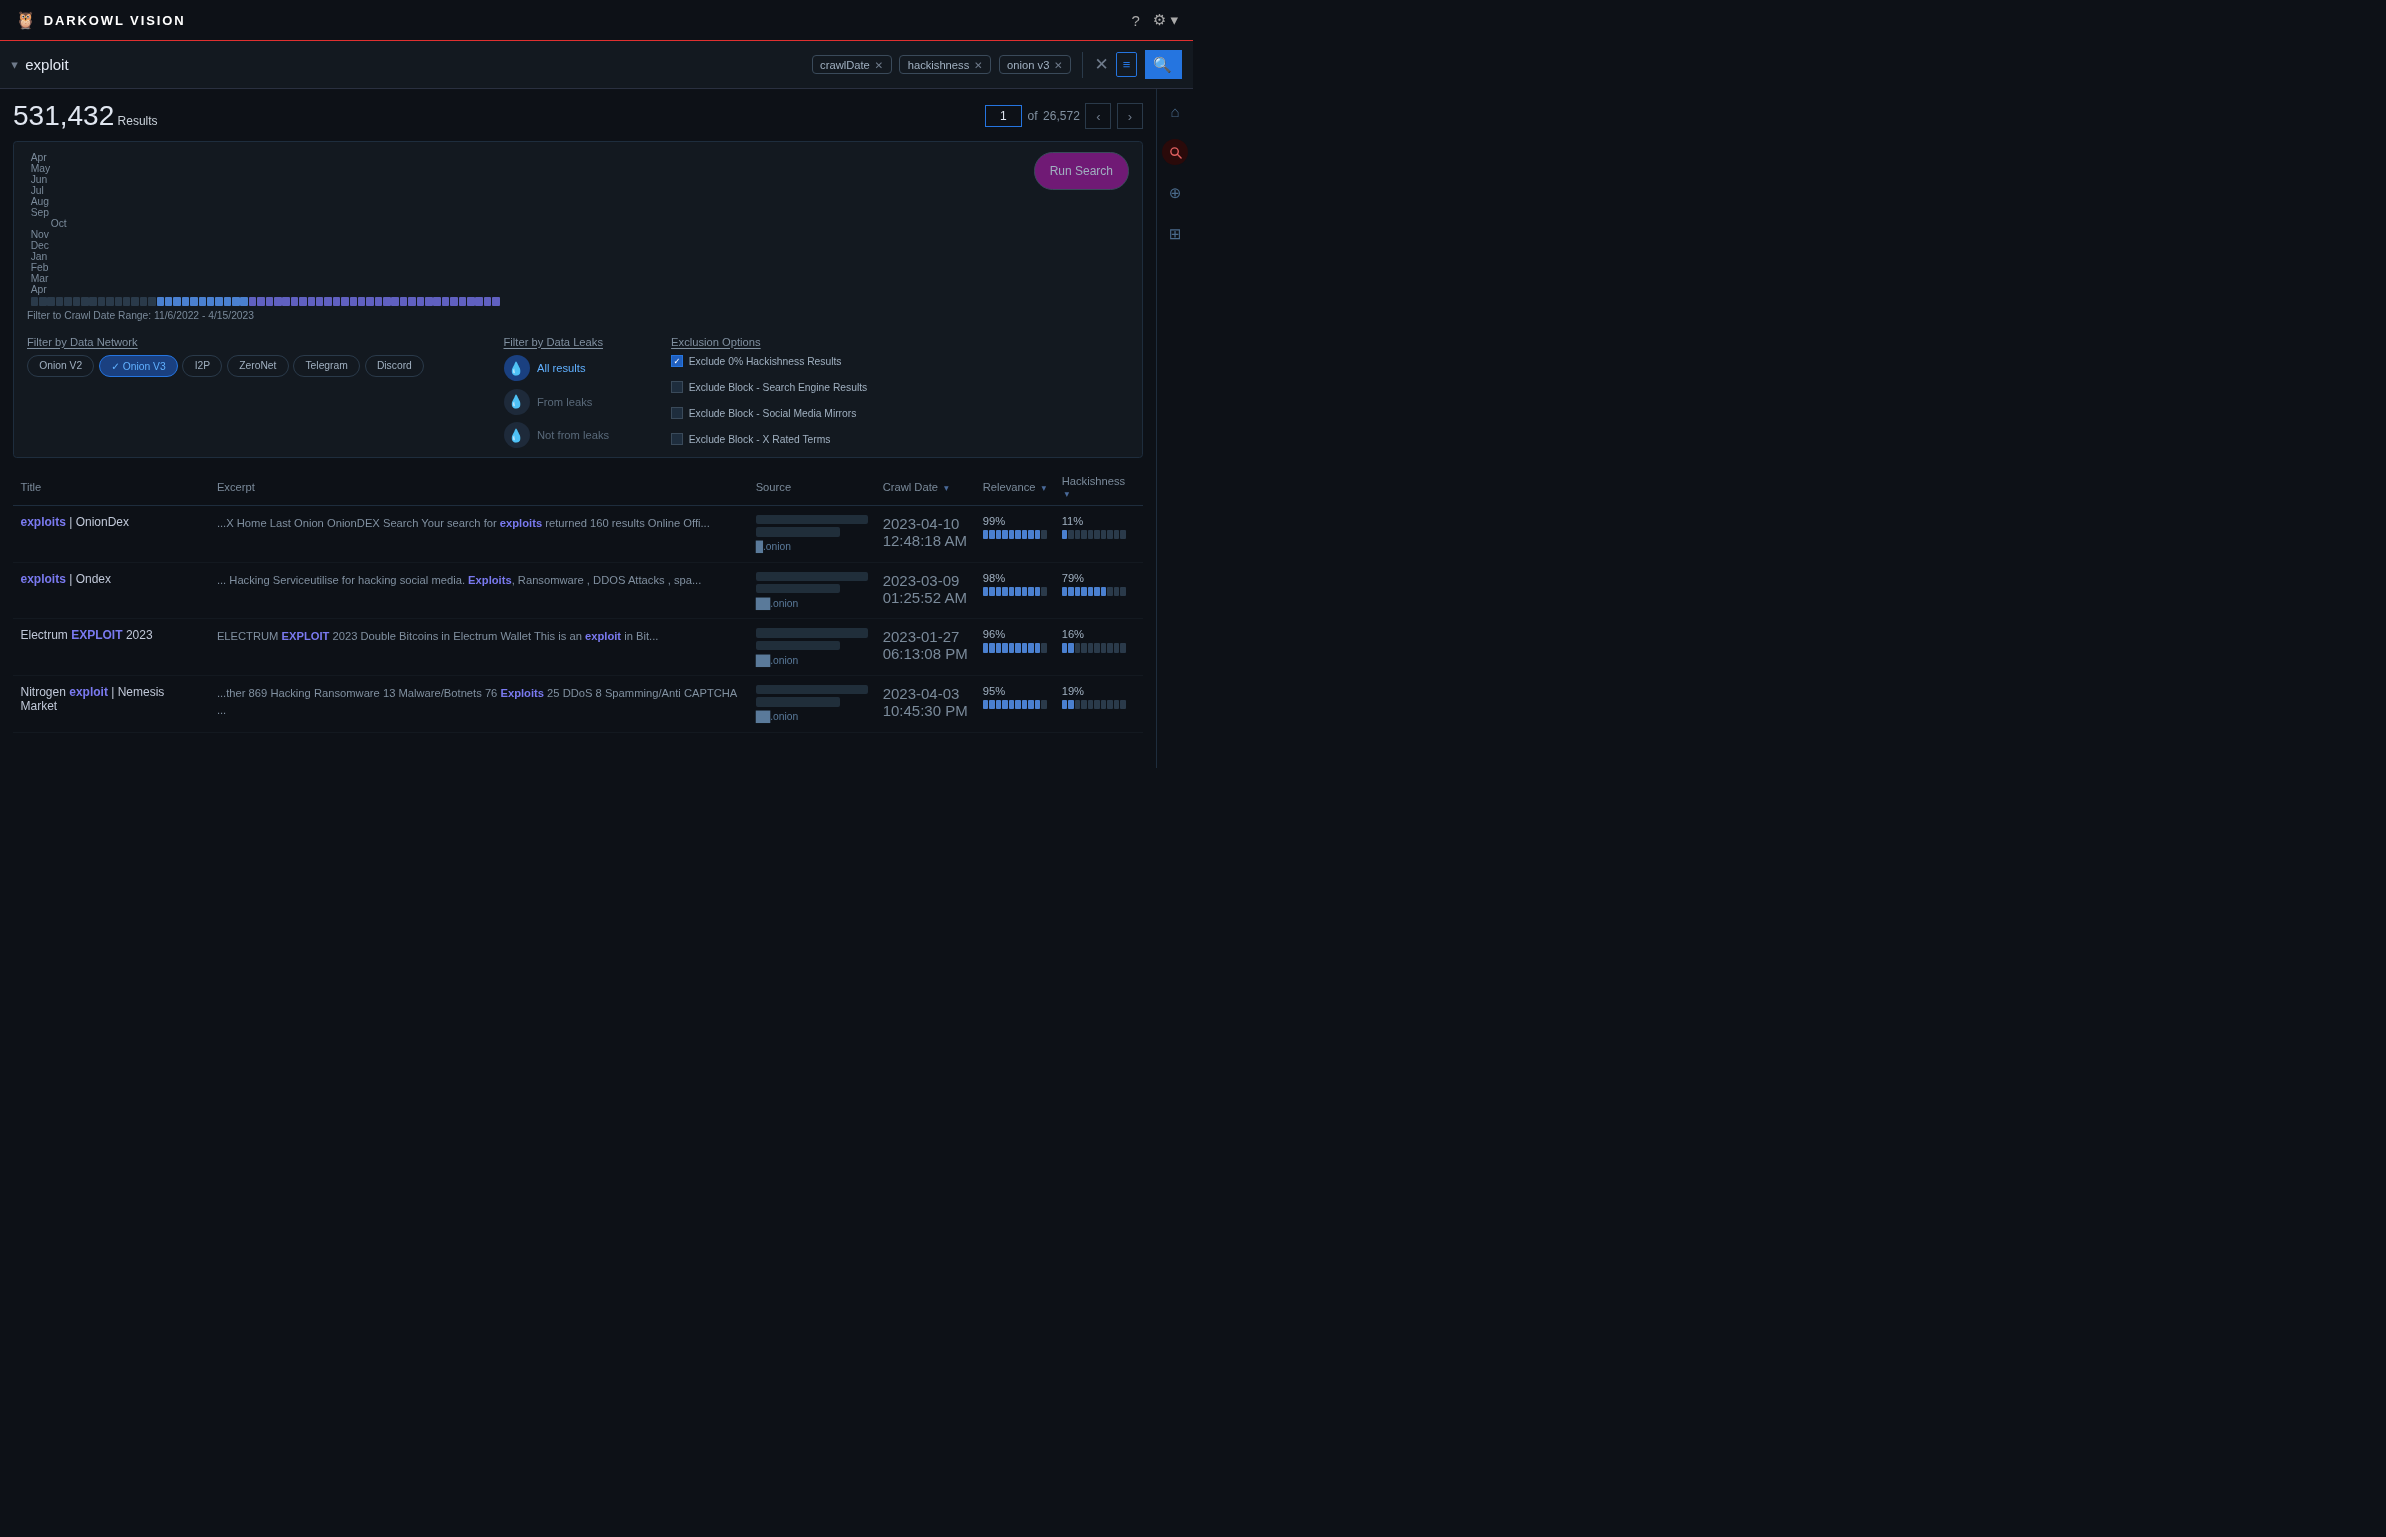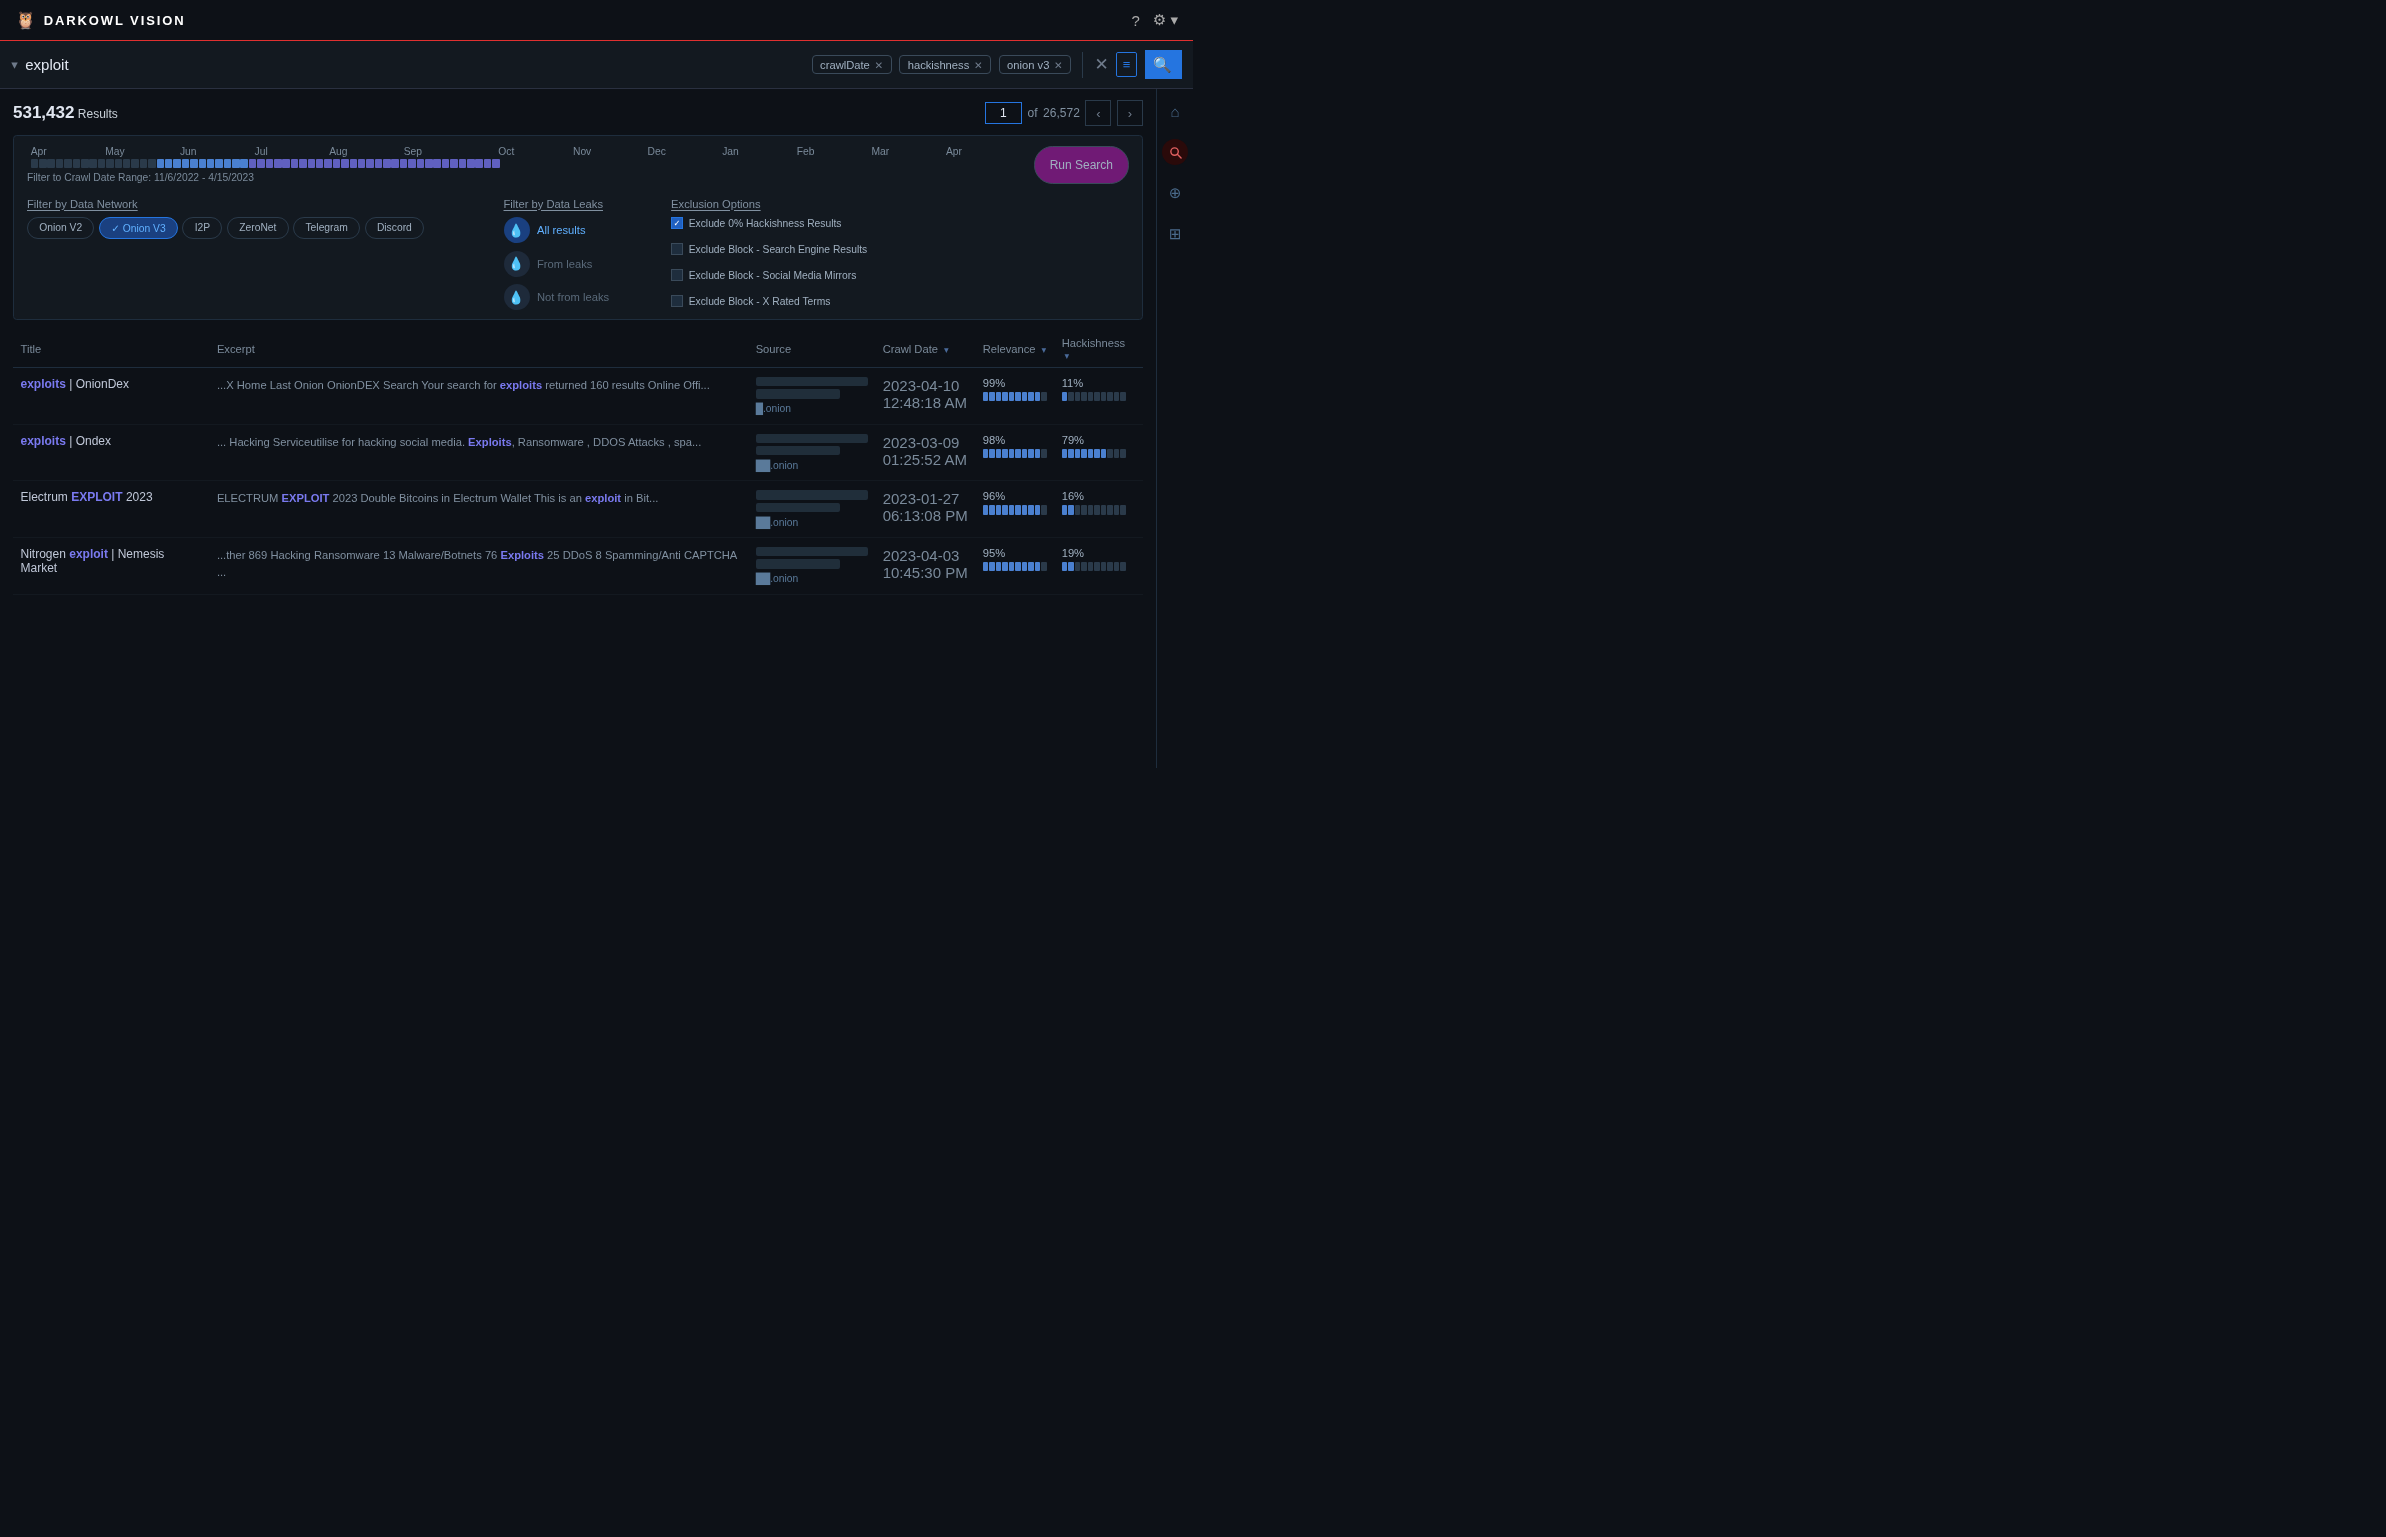--- a/index.html
+++ b/index.html
@@ -130,22 +130,22 @@
     }
 
     
     .results-header {
       display: flex;
       align-items: center;
       justify-content: space-between;
       margin-bottom: 9.3px;
     }
     .results-count {
-      font-size: 17px;
-      font-weight: bold;
+      font-size: 28px;
+      font-weight: normal;
       color: #e0e6f0;
     }
     .pagination {
       display: flex;
       align-items: center;
       gap: 5.6px;
     }
     .page-input {
       background: transparent;
       border: 0.9px solid #2575e0;
@@ -484,21 +484,21 @@
         <button class="page-btn">‹</button>
         <button class="page-btn">›</button>
       </div>
     </div>
 
     <div class="filter-panel">
 
       <div style="display:flex; justify-content:space-between; align-items:flex-start;">
         <div style="flex:1;">
 
-          <div style="display:flex; gap:0; margin-bottom:1.9px; padding-left:3.7px;">
+          <div style="display:flex; gap:0; margin-bottom:1.9px; padding-left:3.7px;flex-direction:column;">
             <span class="timeline-month-label" style="min-width:37px;">Apr</span>
             <span class="timeline-month-label" style="min-width:56px;">May</span>
             <span class="timeline-month-label" style="min-width:51px;">Jun</span>
             <span class="timeline-month-label" style="min-width:51px;">Jul</span>
             <span class="timeline-month-label" style="min-width:51px;">Aug</span>
             <span class="timeline-month-label" style="min-width:51px;">Sep</span>
             <span class="timeline-month-label" style="min-width:51px;margin-left:20px;">Oct</span>
             <span class="timeline-month-label" style="min-width:51px;">Nov</span>
             <span class="timeline-month-label" style="min-width:51px;">Dec</span>
             <span class="timeline-month-label" style="min-width:51px;">Jan</span>

